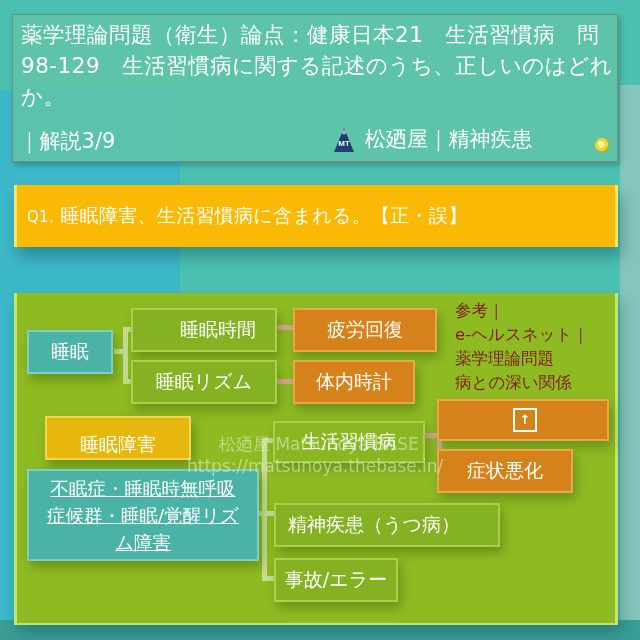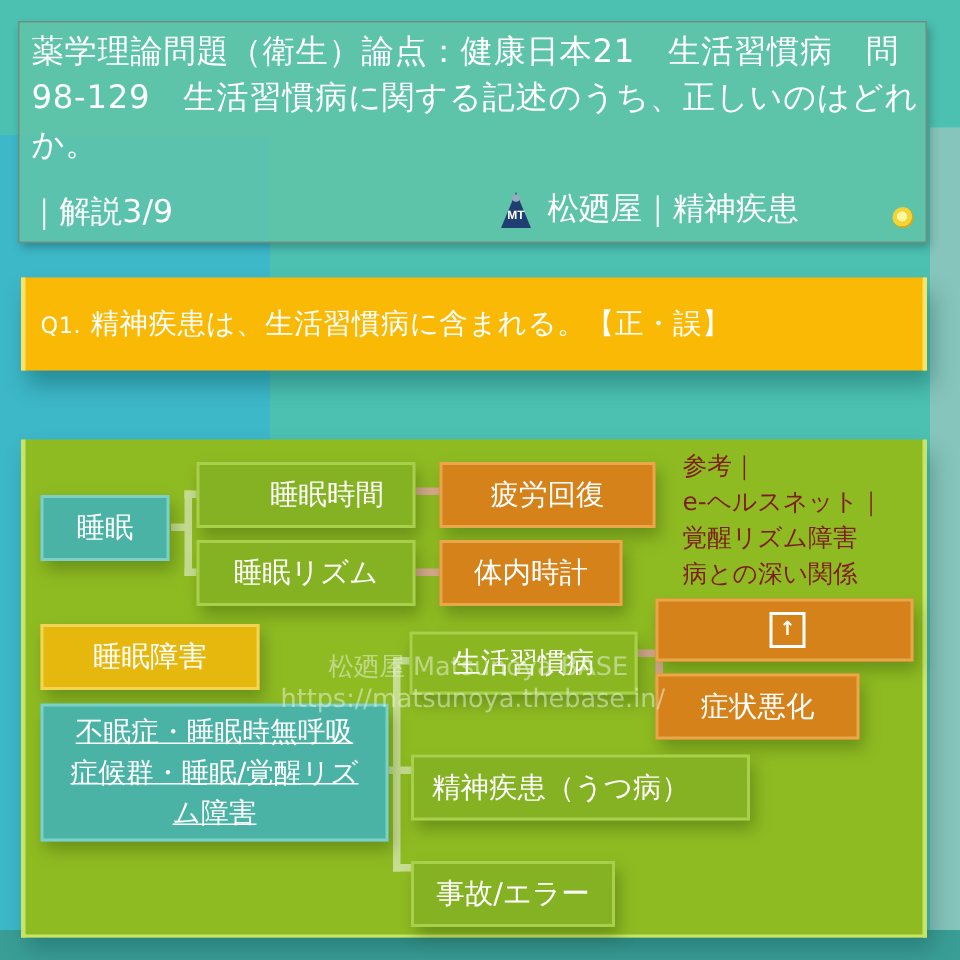--- a/index.html
+++ b/index.html
@@ -84,21 +84,21 @@
       </svg>
     </div>
     <span class="brand-text">松廼屋｜精神疾患</span>
   </div>
   <div class="coin" style="left:582px; top:123px;"></div>
 </div>
 
 <div class="question">
   <div class="question-text">
     <span class="q-num">Q1.</span>
-    <span>精神疾患は、生活習慣病に含まれる。【正・誤】</span>
+    <span>睡眠障害、生活習慣病に含まれる。【正・誤】</span>
   </div>
 </div>
 
 <div class="panel">
 
   <div class="conn" style="left:97px; top:56px; width:14px; height:5px;"></div>
   <div class="conn" style="left:106px; top:34px; width:5px; height:57px;"></div>
   <div class="conn" style="left:106px; top:34px; width:14px; height:5px;"></div>
   <div class="conn" style="left:106px; top:86px; width:14px; height:5px;"></div>
   <div class="conn-pink" style="left:260px; top:32px; width:16px; height:5px;"></div>
@@ -126,43 +126,43 @@
   <div class="node n-orange" style="left:276px; top:15px; width:144px; height:44px;">
       <span>疲労回復</span>
     </div>
   <div class="node n-orange" style="left:276px; top:67px; width:122px; height:44px;">
       <span>体内時計</span>
     </div>
 
   <div class="ref">
     <div>参考｜</div>
     <div>e-ヘルスネット｜</div>
-    <div>覚醒リズム障害</div>
+    <div>薬学理論問題</div>
     <div>病との深い関係</div>
   </div>
 
-  <div class="node n-yellow" style="left:10px; top:123px; width:146px; height:44px;">
+  <div class="node n-yellow" style="left:28px; top:123px; width:146px; height:44px;align-items:flex-end;">
       <span>睡眠障害</span>
     </div>
   <div class="node n-teal" style="left:10px; top:176px; width:232px; height:92px; font-size:18.5px; line-height:27px; padding:0 14px;text-decoration:underline;">
       <span>不眠症・睡眠時無呼吸症候群・睡眠/覚醒リズム障害</span>
     </div>
 
   <div class="node n-green" style="left:256px; top:128px; width:152px; height:42px; background:rgba(133,178,34,0.6);text-align:right;">
       <span>生活習慣病</span>
     </div>
   <div class="node n-orange" style="left:420px; top:106px; width:172px; height:42px;">
       <span class="risk-arrow">↑</span>
   </div>
   <div class="node n-orange" style="left:420px; top:156px; width:136px; height:44px;">
       <span>症状悪化</span>
     </div>
 
   <div class="node n-green" style="left:257px; top:210px; width:226px; height:44px; justify-content:flex-start; padding-left:12px;">
       <span>精神疾患（うつ病）</span>
     </div>
-  <div class="node n-green" style="left:257px; top:265px; width:136px; height:44px;margin-top:16px;">
+  <div class="node n-green" style="left:257px; top:265px; width:124px; height:44px;">
       <span>事故/エラー</span>
     </div>
 
   <div class="watermark" style="left:202px; top:140px;">松廼屋 Matsunoya BASE</div>
   <div class="watermark" style="left:170px; top:163px;">https://matsunoya.thebase.in/</div>
 </div>
 
 </body></html>

